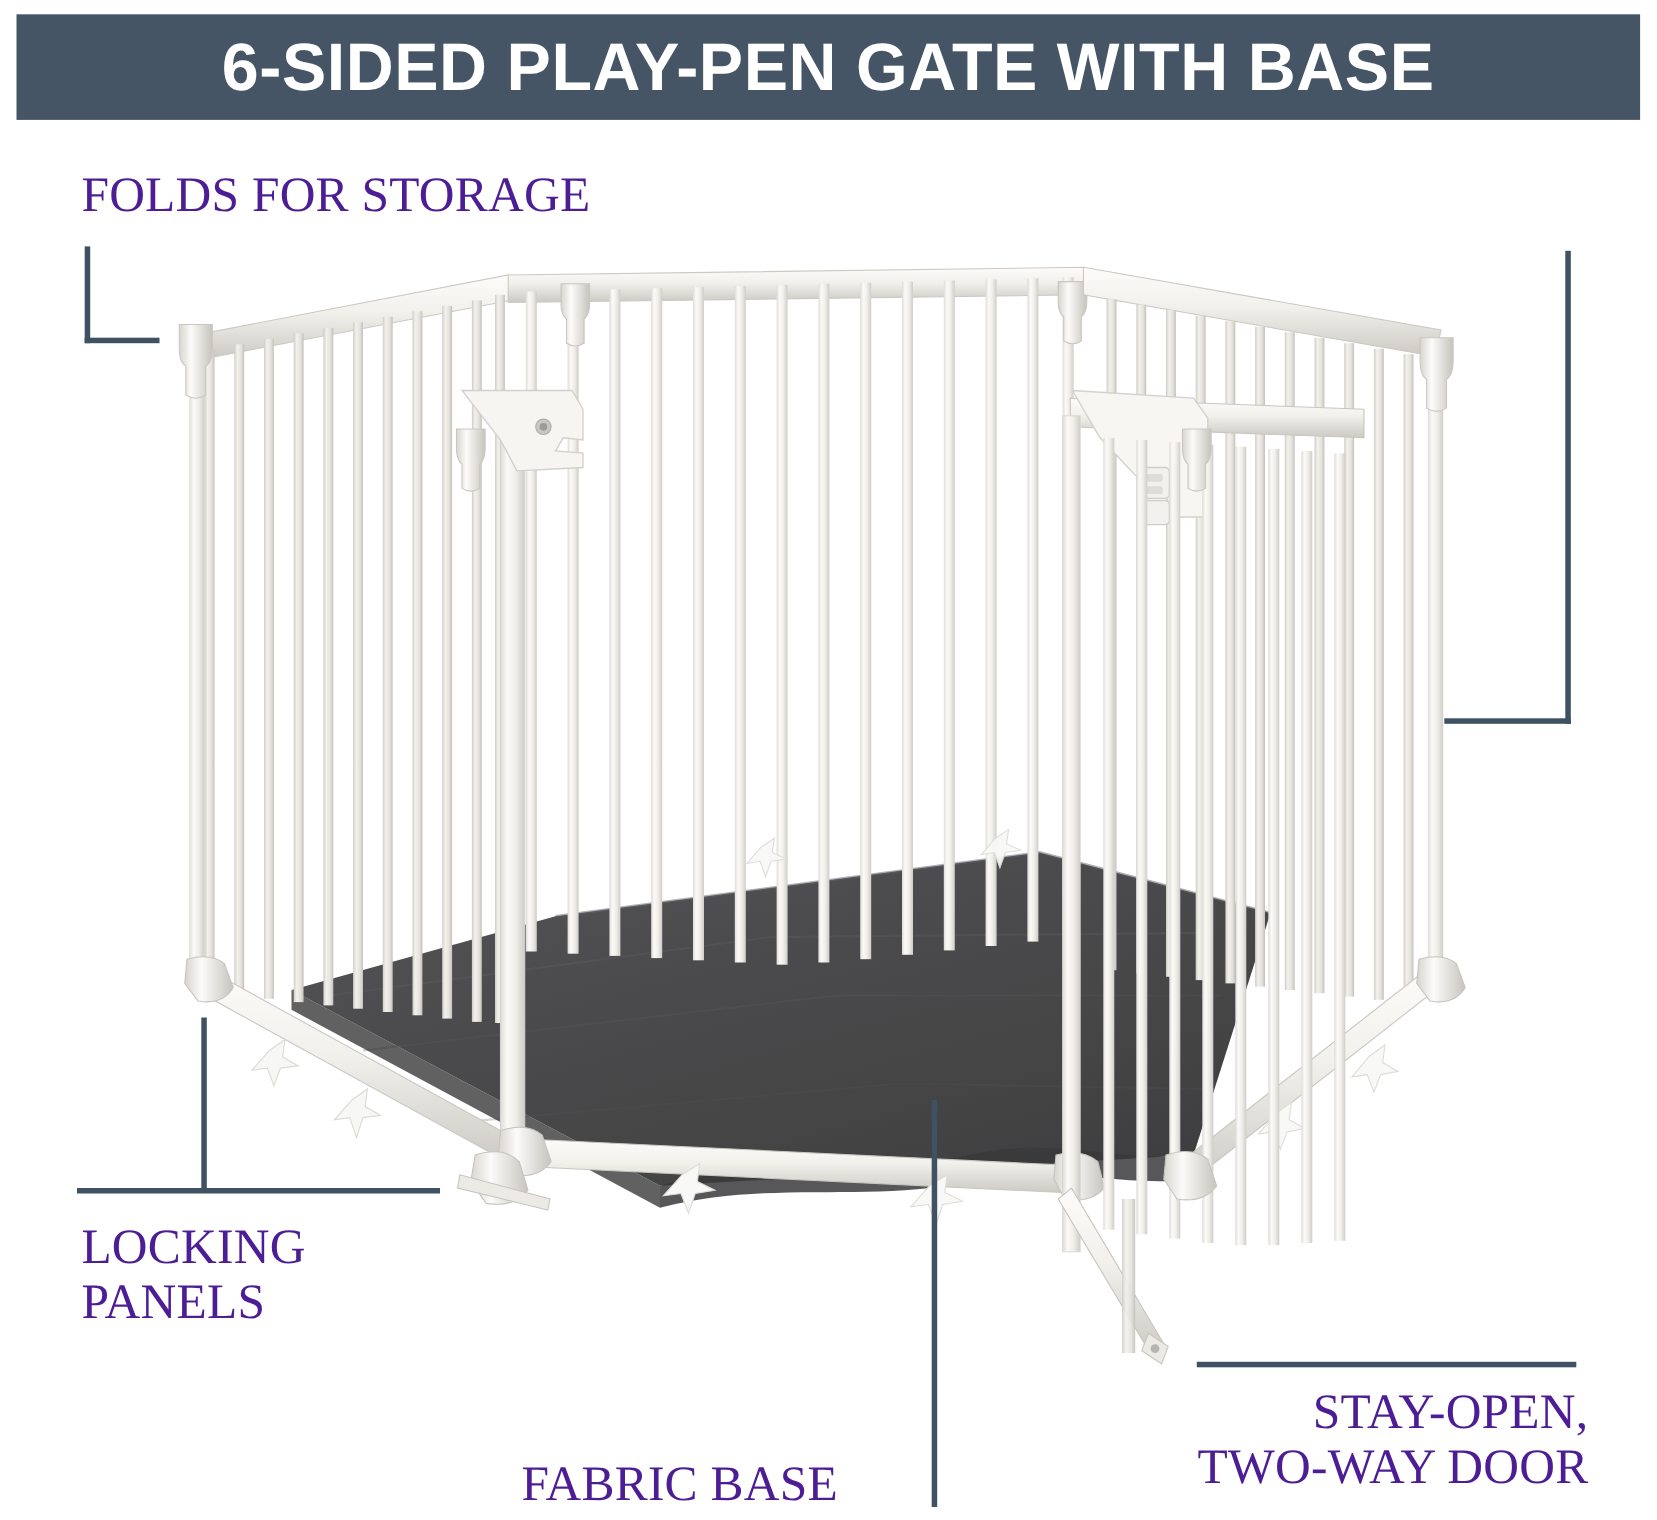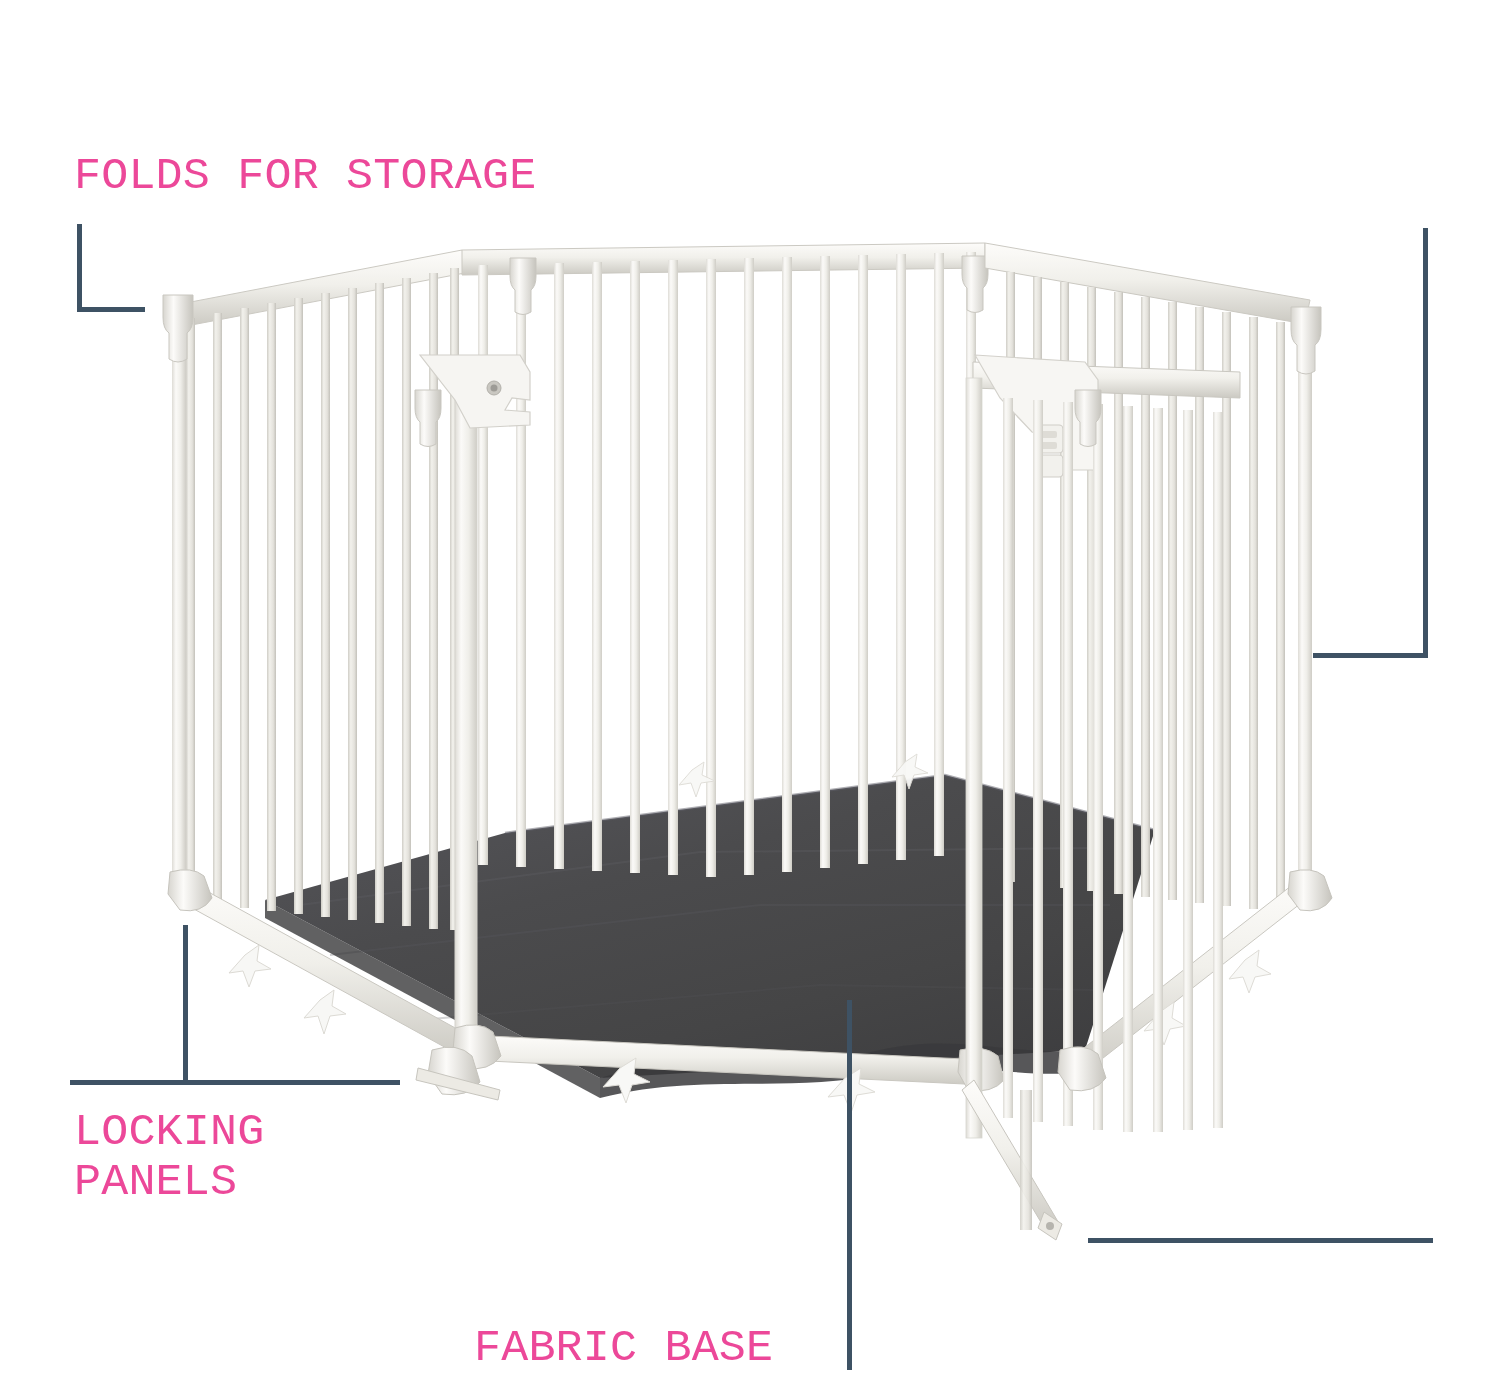--- a/index.html
+++ b/index.html
@@ -35,22 +35,22 @@
     font-weight: bold;
     letter-spacing: 0.5px;
     line-height: 1;
     white-space: nowrap;
     transform: scaleX(0.99);
   }
 
   
   .callout {
     position: absolute;
-    color: #ec4899;
-    font-family: Liberation Mono, monospace;
+    color: #4c1d95;
+    font-family: Liberation Serif, serif;
     font-size: 45px;
     font-weight: normal;
     line-height: 1.12;
     letter-spacing: 0.2px;
     white-space: pre-line;
   }
   .callout.right-align { text-align: right; }
 
   .lbl-folds        { left: 74px;  top: 152px; }
   .lbl-metal        { left: 799px; top: 152px; }
@@ -300,20 +300,23 @@
 
       <rect x="1020" y="1090" width="12" height="140" fill="url(#barVdim)" opacity="0.9"></rect>
     </g>
 
     <g>
       <path d="M 432,1050 q 26,-8 40,6 l 8,26 q -12,16 -38,12 l -14,-20 Z" fill="url(#capG)" stroke="#c6c4bd" stroke-width="1"></path>
       <path d="M 418,1068 L 500,1090 L 498,1100 L 416,1080 Z" fill="#eceae4" stroke="#c7c5be" stroke-width="1"></path>
     </g>
   </svg>
 
+  <div class="header-bar">
+    <div class="header-title">6-SIDED PLAY-PEN GATE WITH BASE</div>
+  </div>
 
   <div class="leader lv leader-folds-v"></div>
   <div class="leader lh leader-folds-h"></div>
 
   <div class="leader lv leader-metal-v"></div>
   <div class="leader lh leader-metal-h"></div>
 
   <div class="leader lv leader-lock-v"></div>
   <div class="leader lh leader-lock-h"></div>
 
@@ -322,14 +325,16 @@
   <div class="leader lh leader-stay-h"></div>
 
   <div class="callout lbl-folds">FOLDS FOR STORAGE</div>
 
 
   <div class="callout lbl-fabric">FABRIC BASE</div>
 
   <div class="callout lbl-locking">LOCKING
 PANELS</div>
 
+  <div class="callout right-align lbl-stay">STAY-OPEN,
+TWO-WAY DOOR</div>
 
 </div>
 
 </body></html>

